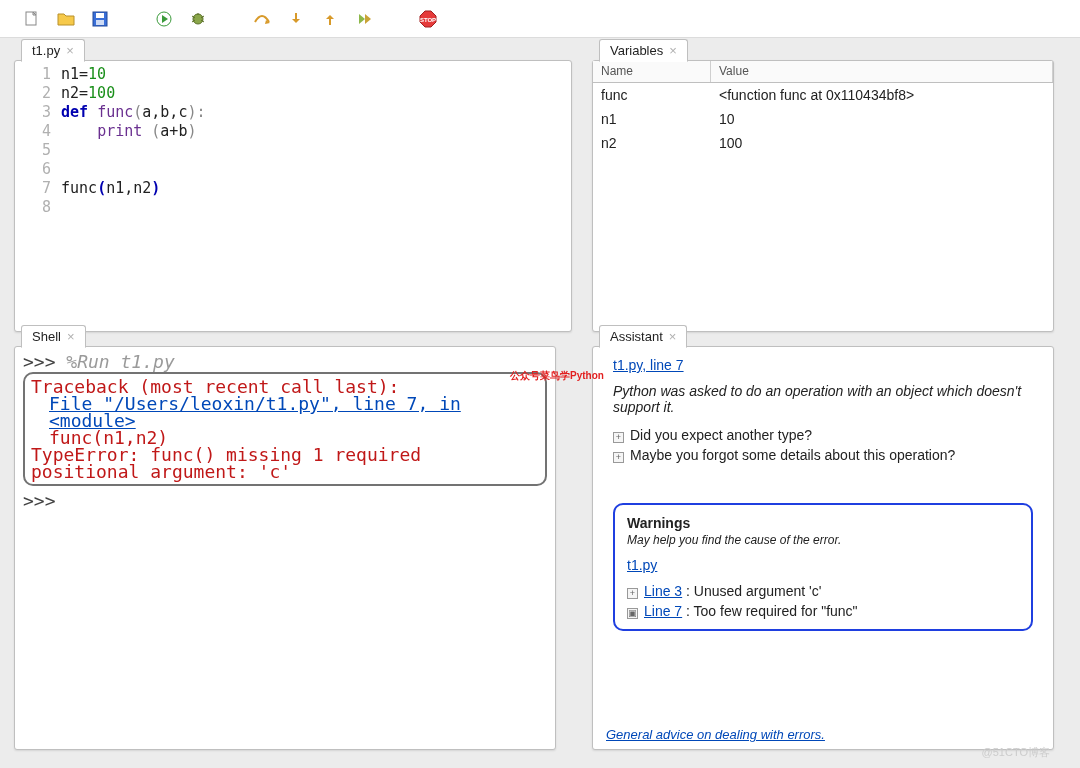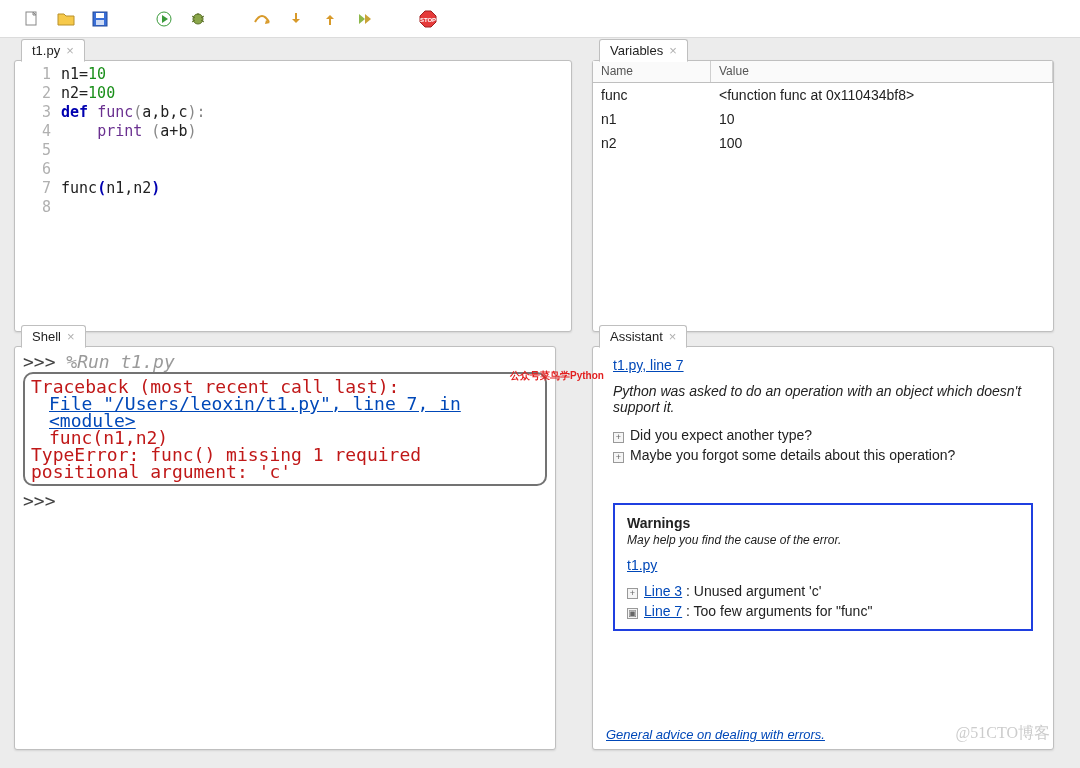--- a/index.html
+++ b/index.html
@@ -33,23 +33,23 @@
 .shell-body { font-family: Menlo, Consolas, monospace; font-size: 18px; padding: 6px 8px; line-height: 17px; }
 .prompt { color: #444; }
 .run { color: #9a9a9a; font-style: italic; }
 .tb-box { border: 2px solid #737373; border-radius: 10px; padding: 4px 6px; margin: 2px 0 6px 0; }
 .tb-red { color: #c01818; }
 .tb-link { color: #0048b8; text-decoration: underline; }
 .asst-body { padding: 10px 20px; font-size: 14px; height: 100%; overflow: hidden; }
 .alink { color: #0048b8; text-decoration: underline; }
 .italic { font-style: italic; }
 .expand { display: inline-block; width: 11px; height: 11px; border: 1px solid #999; font-size: 9px; line-height: 9px; text-align: center; margin-right: 6px; color: #666; background: #f5f5f5; }
-.warn-box { border: 2px solid #1f3fe0; border-radius: 0; padding: 10px 12px; margin-top: 40px; }
+.warn-box { border: 2px solid #1f3fe0; border-radius: 10px; padding: 10px 12px; margin-top: 40px; }
 .watermark { position: absolute; top: 331px; left: 510px; color: #e21f1f; font-size: 10px; font-weight: bold; z-index: 50; }
-.wm2 { position: absolute; right: 30px; bottom: 24px; color: #ccc; font-size: 16px; font-family: Liberation Serif, serif; }
+.wm2 { position: absolute; right: 30px; bottom: 8px; color: #ccc; font-size: 11px; }
 .footer-link { position: absolute; left: 606px; bottom: 26px; }
 </style>
 </head>
 <body>
 
 <div class="toolbar">
   <span class="tb-btn">
       <svg width="16" height="16">
         <rect x="2" y="1" width="10" height="13" fill="#fff" stroke="#888"></rect>
         <path d="M9 1 L12 4 L9 4 Z" fill="#ddd" stroke="#888"></path>
@@ -186,21 +186,21 @@
     <div class="asst-body">
       <div><a class="alink">t1.py, line 7</a></div>
       <div class="italic" style="margin-top:10px">Python was asked to do an operation with an object which doesn't support it.</div>
       <div style="margin-top:12px"><span class="expand">+</span><span>Did you expect another type?</span></div>
       <div style="margin-top:4px"><span class="expand">+</span><span>Maybe you forgot some details about this operation?</span></div>
       <div class="warn-box">
         <div style="font-weight:bold">Warnings</div>
         <div class="italic" style="font-size:12px;margin-top:2px">May help you find the cause of the error.</div>
         <div style="margin-top:10px"><a class="alink">t1.py</a></div>
         <div style="margin-top:10px"><span class="expand">+</span><a class="alink">Line 3</a><span> : Unused argument 'c'</span></div>
-        <div style="margin-top:4px"><span class="expand">▣</span><a class="alink">Line 7</a><span> : Too few arguments for "func"</span></div>
+        <div style="margin-top:4px"><span class="expand">▣</span><a class="alink">Line 7</a><span> : Too few required for "func"</span></div>
       </div>
     </div>
   </div>
 
   <div class="footer-link"><a class="alink italic">General advice on dealing with errors.</a></div>
   <div class="watermark">公众号菜鸟学Python</div>
   <div class="wm2">@51CTO博客</div>
 </div>
 
 </body></html>

